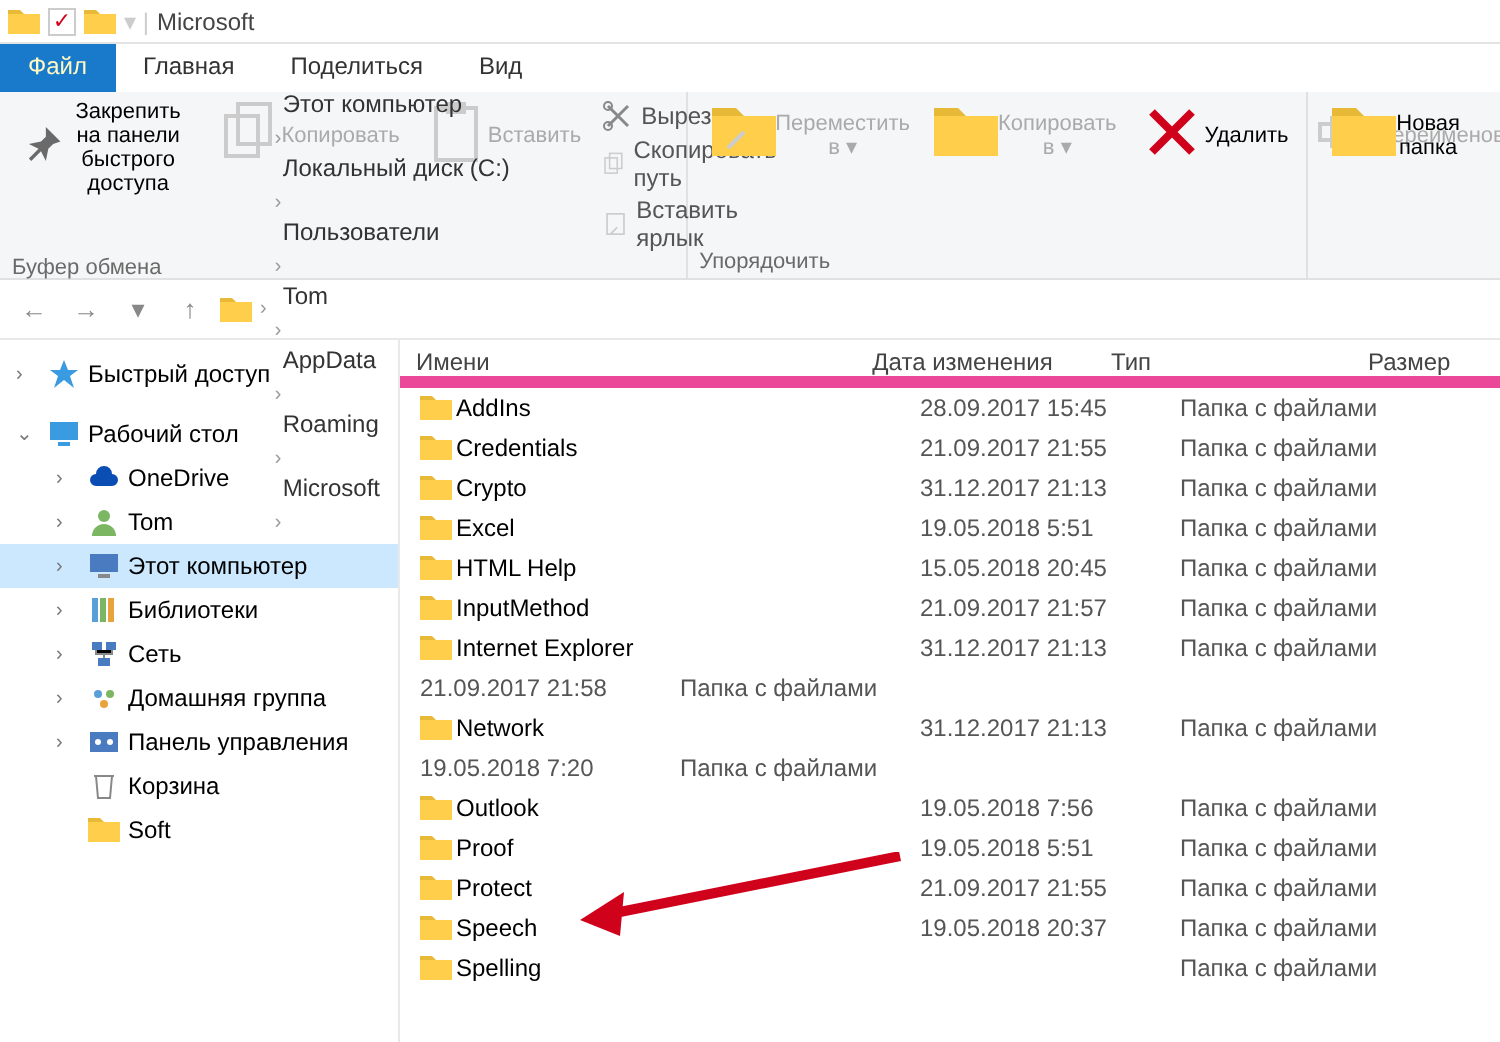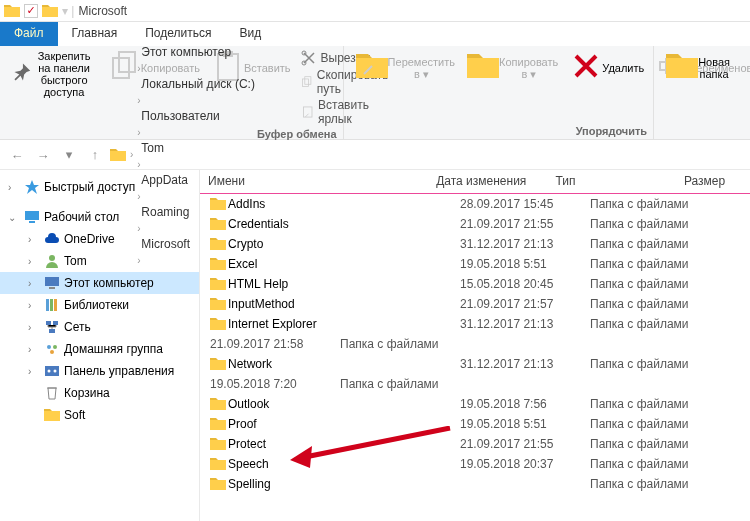--- a/index.html
+++ b/index.html
@@ -14,21 +14,21 @@
 
 
 .tabs { height: 24px; display: flex; background: #fff; }
 .tab { padding: 4px 14px; color: #333; }
 .tab.active { background: #1979ca; color: #fef9c3; }
 
 
 .ribbon { background: #f5f6f7; border-bottom: 1px solid #e1e1e1; height: 94px; display: flex; }
 .ribbon-group { border-right: 1px solid #e1e1e1; display: flex; flex-direction: column; padding: 2px 6px 0; }
 .ribbon-group .buttons { flex: 1; display: flex; align-items: flex-start; }
-.ribbon-group .label { text-align: right; color: #6a6a6a; font-size: 11px; padding-bottom: 2px; font-weight: bold; }
+.ribbon-group .label { text-align: left; color: #6a6a6a; font-size: 11px; padding-bottom: 2px; }
 .big-btn { display: flex; flex-direction: row; align-items: center; width: auto; padding: 2px 6px; text-align: center; line-height: 1.1; }
 .big-btn .ico { width: 32px; height: 32px; margin-bottom: 4px; }
 .big-btn .txt { font-size: 11px; }
 .dimmed { color: #aaa; }
 .small-btns { display: flex; flex-direction: column; gap: 2px; padding: 2px 4px; }
 .small-btn { display: flex; align-items: center; gap: 4px; font-size: 11px; color: #555; }
 .small-btn .ico-s { width: 16px; height: 16px; }
 
 
 .addrbar { height: 30px; display: flex; align-items: center; padding: 0 6px; gap: 4px; border-bottom: 1px solid #e9e9e9; }
@@ -40,21 +40,21 @@
 .main { display: flex; height: 351px; }
 .tree { width: 200px; border-right: 1px solid #e9e9e9; overflow-y: auto; padding: 6px 0; }
 .tree-row { display: flex; align-items: center; height: 22px; padding-left: 8px; gap: 4px; }
 .tree-row.selected { background: #cce8ff; }
 .tree-caret { width: 12px; color: #777; font-size: 10px; }
 .tree-ico { width: 16px; height: 16px; flex-shrink: 0; }
 .tree-row .lbl { white-space: nowrap; text-align: center; }
 .tree-row.l2 { padding-left: 28px; }
 
 .list { flex: 1; overflow: auto; }
-.list-header { display: flex; height: 24px; border-bottom: 1px solid #ec4899; }
+.list-header { display: flex; height: 24px; border-bottom: 6px solid #ec4899; }
 .list-header .col { padding: 4px 8px; color: #444; font-size: 12px; }
 .col-name { width: 250px; }
 .col-date { width: 130px; }
 .col-type { width: 140px; }
 .col-size { width: 80px; }
 
 .list-rows { }
 .list-row { display: flex; height: 20px; align-items: center; padding-left: 10px; }
 .list-row .fname { width: 250px; display: flex; align-items: center; gap: 2px; }
 .list-row .date { width: 130px; color: #555; }

